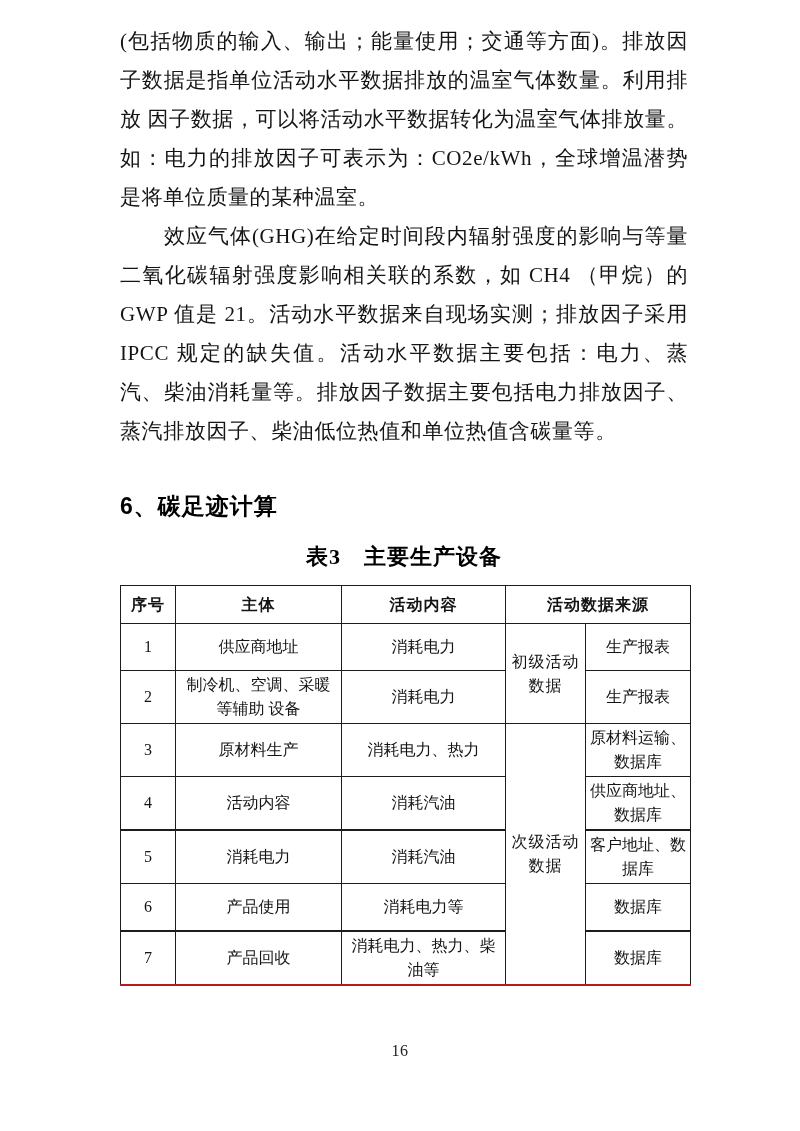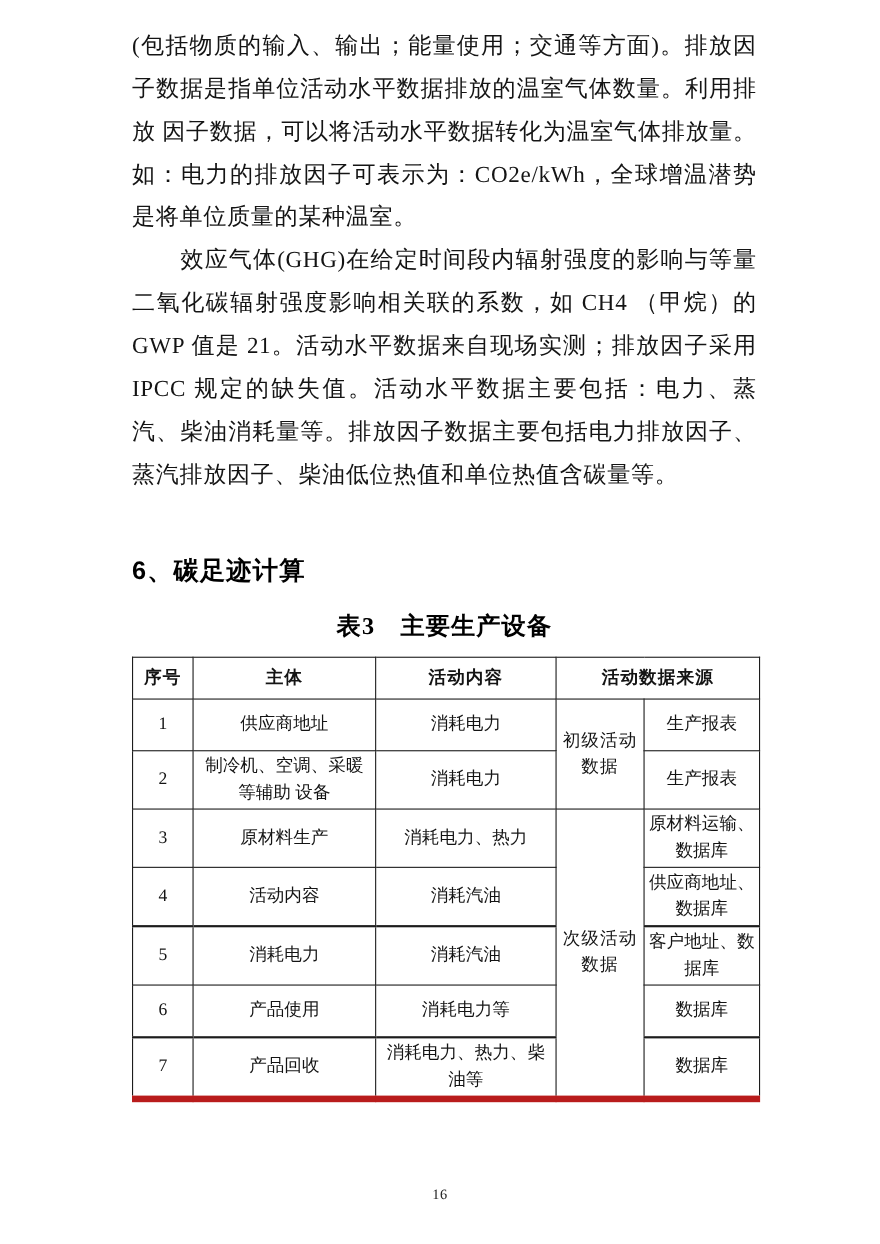--- a/index.html
+++ b/index.html
@@ -28,21 +28,21 @@
     font-size: 21px;
     line-height: 39px;
     text-align: justify;
     letter-spacing: 0.6px;
     color: #141414;
   }
   p.indent {
     text-indent: 2.1em;
   }
   h2.section-heading {
-    margin: 52px 0 0 0;
+    margin: 40px 0 0 0;
     font-family: "Liberation Sans", "DejaVu Sans", sans-serif;
     font-weight: 700;
     font-size: 23px;
     line-height: 30px;
     letter-spacing: 1px;
     color: #000000;
   }
   .table-caption {
     margin-top: 21px;
     text-align: center;
@@ -89,29 +89,29 @@
     letter-spacing: 1px;
   }
   td.c-source {
     line-break: anywhere;
     word-break: break-all;
   }
   tr.thick-top td {
     border-top-width: 2px;
   }
   table.doc-table {
-    border-bottom: 6px solid #b91c1c;
+    border-bottom: 2px solid #b91c1c;
   }
   .page-number {
     position: absolute;
-    top: 1078px;
+    top: 1042px;
     left: 0;
     width: 100%;
     text-align: center;
-    font-size: 13px;
+    font-size: 16px;
     color: #222222;
     letter-spacing: 0.5px;
   }
 </style>
 </head>
 <body>
 
 <div class="page">
   <div class="content">
 

